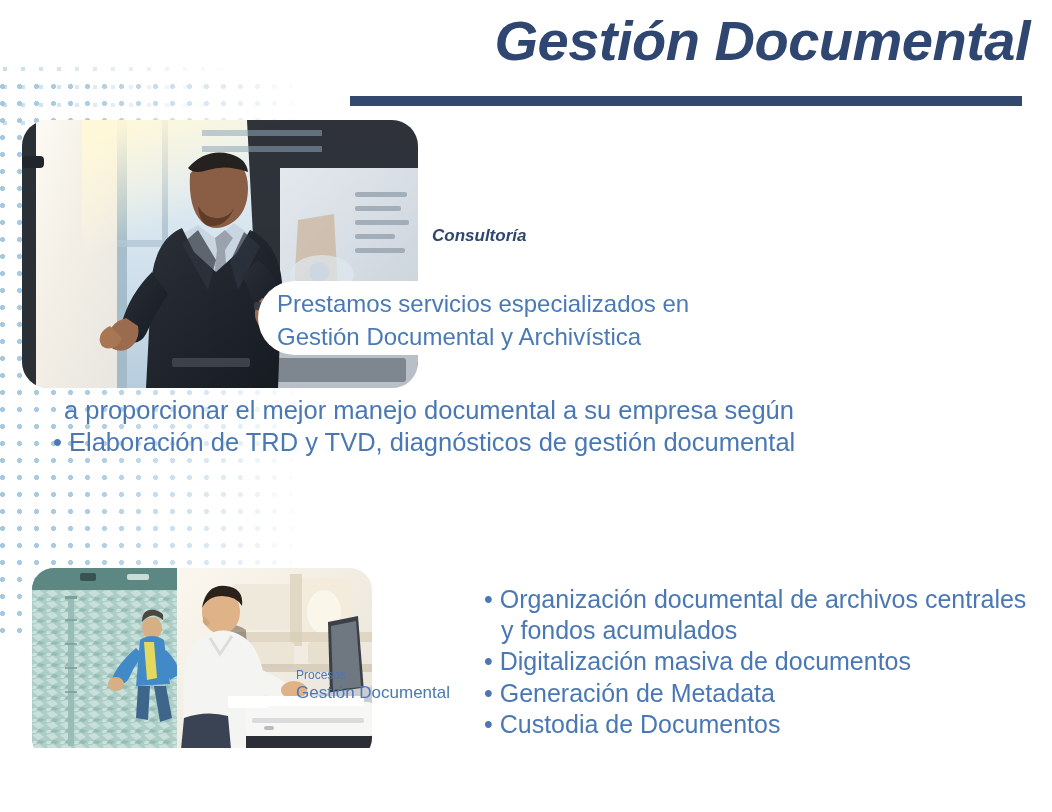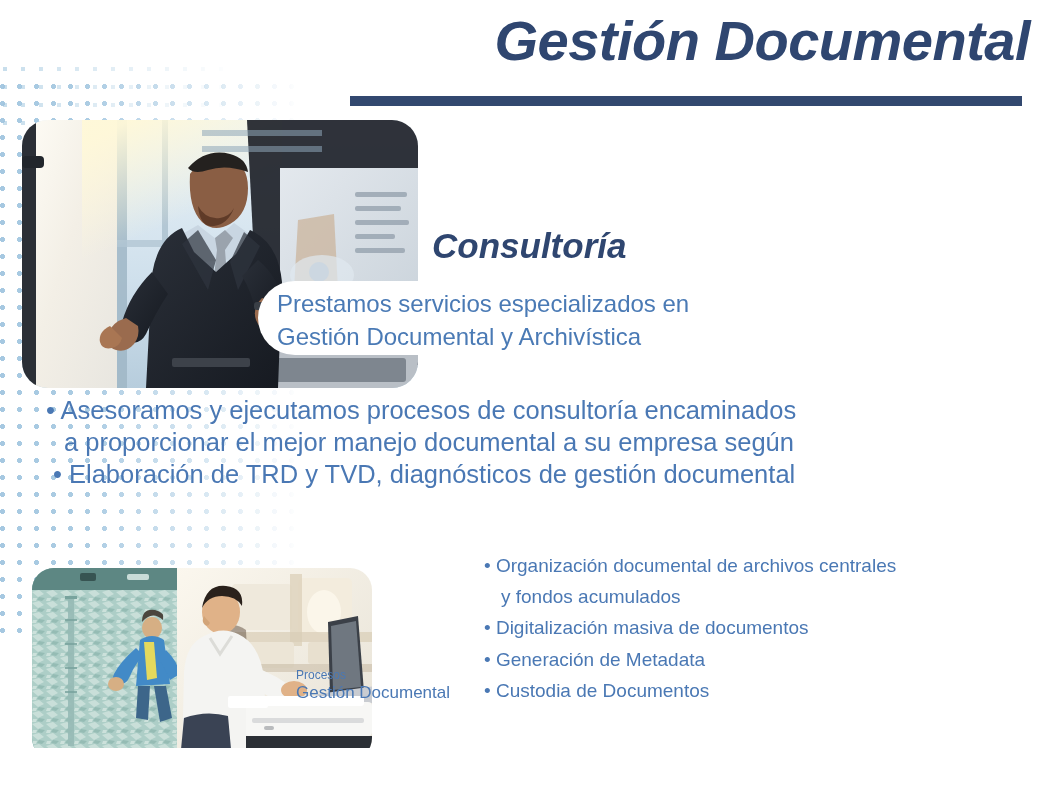--- a/index.html
+++ b/index.html
@@ -68,21 +68,21 @@
     width:396px; height:268px;
     border-radius:26px;
     overflow:hidden;
   }
   .photo-top svg, .photo-bl svg, .photo-br svg{display:block;}
 
   
   .consultoria{
     position:absolute;
     left:432px; top:226px;
-    font-size:35px;
+    font-size:17px;
     font-weight:bold;
     font-style:italic;
     color:#2f4670;
   }
 
   
   .callout{
     position:absolute;
     left:258px; top:281px;
     width:520px; height:74px;
@@ -127,23 +127,23 @@
     left:296px; top:669px;
     color:#4a78b4;
     line-height:1.15;
   }
   .photo-label .pl1{font-size:12px;}
   .photo-label .pl2{font-size:17px;}
 
   
   .bullets-right{
     position:absolute;
-    left:484px; top:550px;
+    left:484px; top:584px;
     width:540px;
-    font-size:19px;
+    font-size:25px;
     line-height:31.2px;
     color:#4a78b4;
   }
   .bullets-right .li{white-space:nowrap;}
   .bullets-right .sub{margin-left:17px;}
 </style>
 </head>
 <body>
 
 <div class="slide">
@@ -244,21 +244,20 @@
 
   <div class="consultoria">Consultoría</div>
 
   <div class="callout"></div>
   <div class="callout-text">
     <div>Prestamos servicios especializados en</div>
     <div>Gestión Documental y Archivística</div>
   </div>
 
   <div class="bullets-main">
-    <div class="ln l1">• Asesoramos y ejecutamos procesos de consultoría encaminados</div>
     <div class="ln l2">a proporcionar el mejor manejo documental a su empresa según</div>
     <div class="ln l4">• Elaboración de TRD y TVD, diagnósticos de gestión documental</div>
   </div>
 
   <div class="photo-bl">
     <svg width="340" height="192" viewBox="0 0 340 192" xmlns="http://www.w3.org/2000/svg">
       <defs>
         <linearGradient id="tealbg" x1="0" y1="0" x2="0" y2="1">
           <stop offset="0%" stop-color="#7fb0ab"></stop>
           <stop offset="50%" stop-color="#9ec4bd"></stop>

